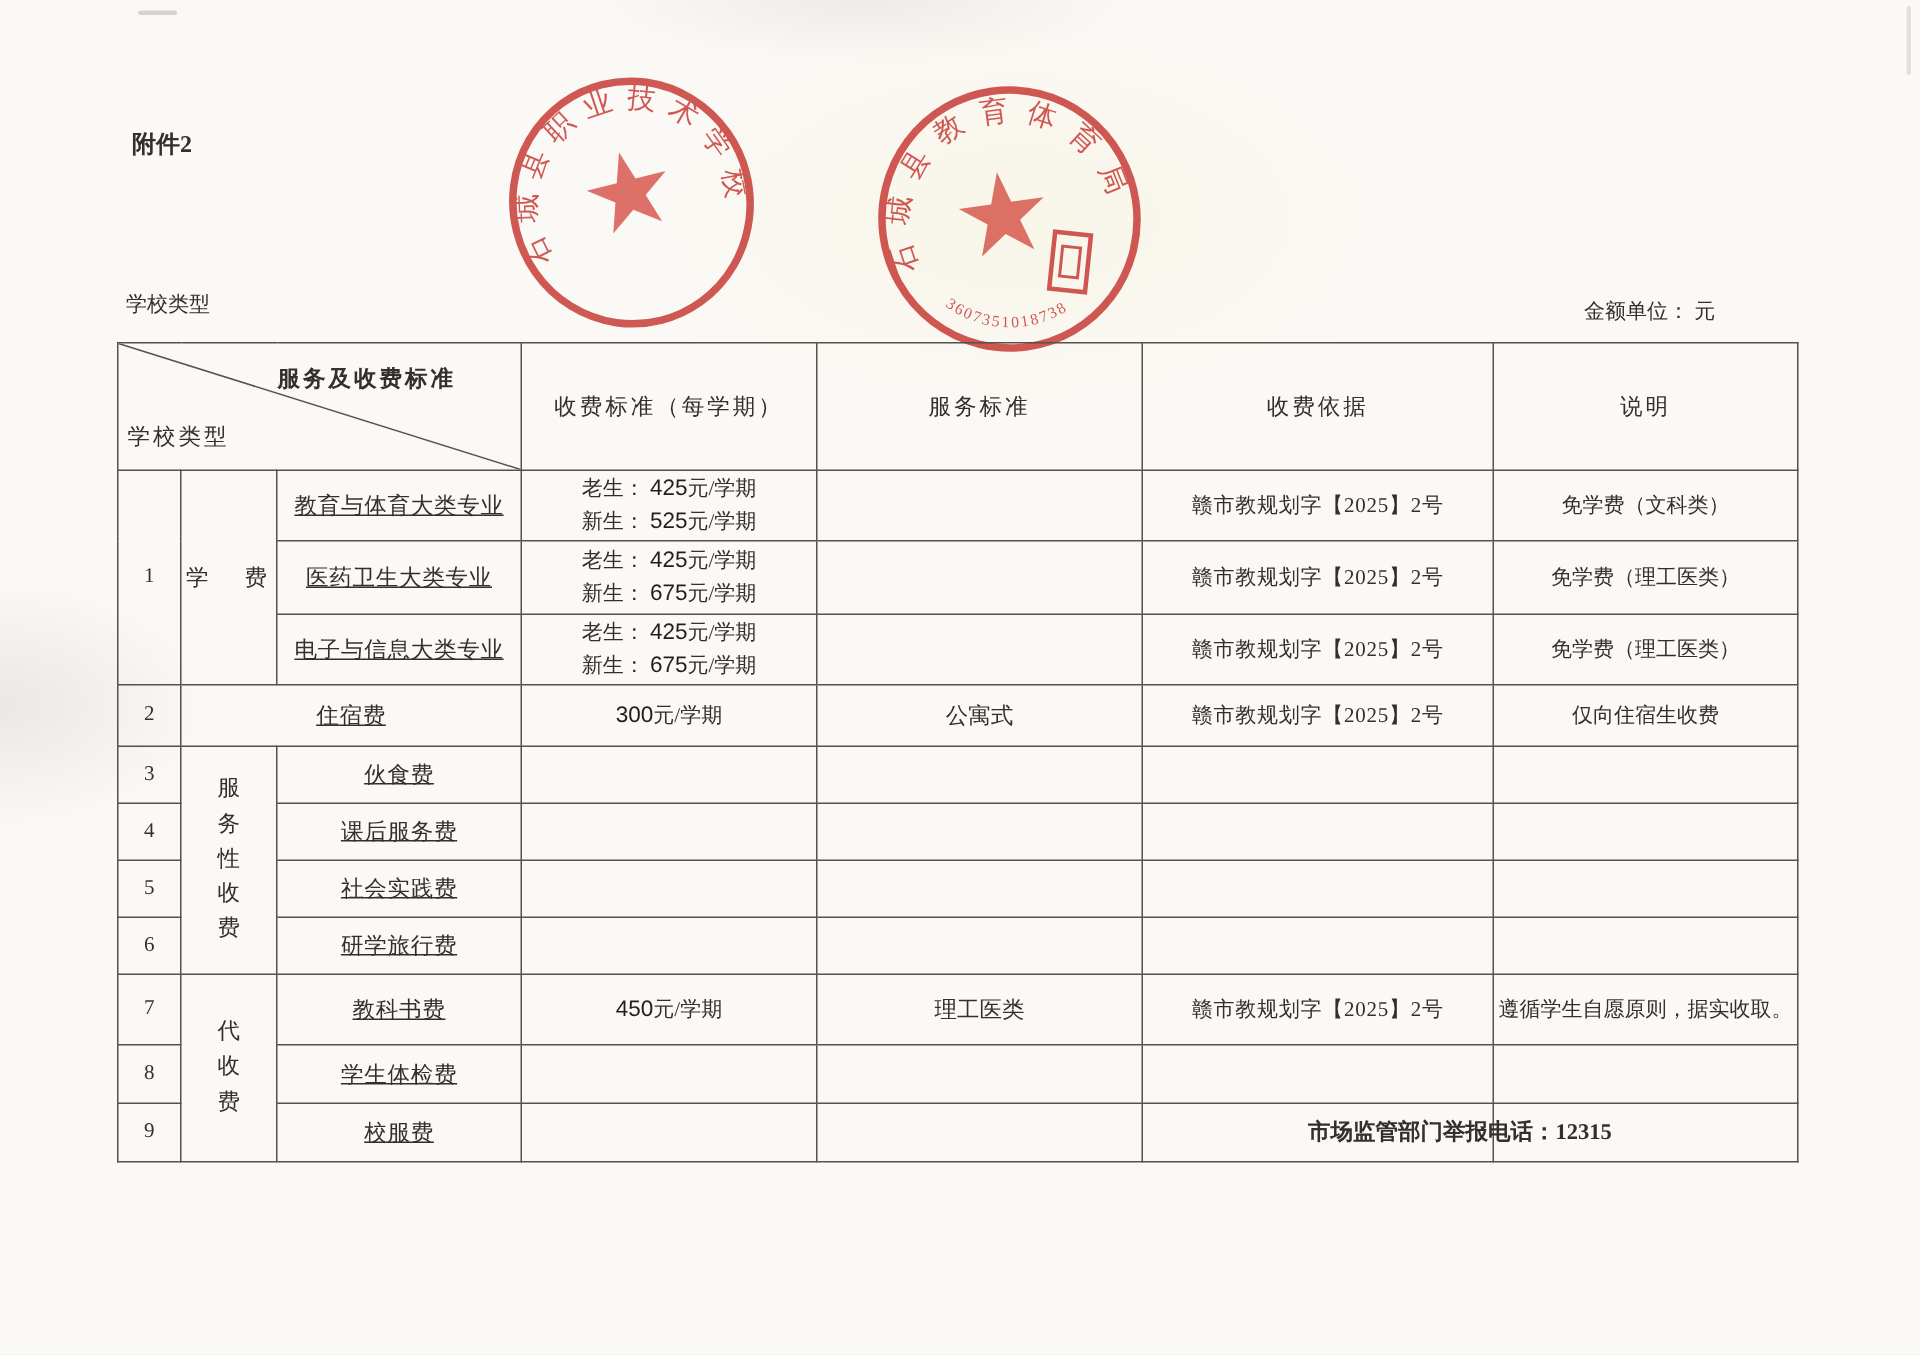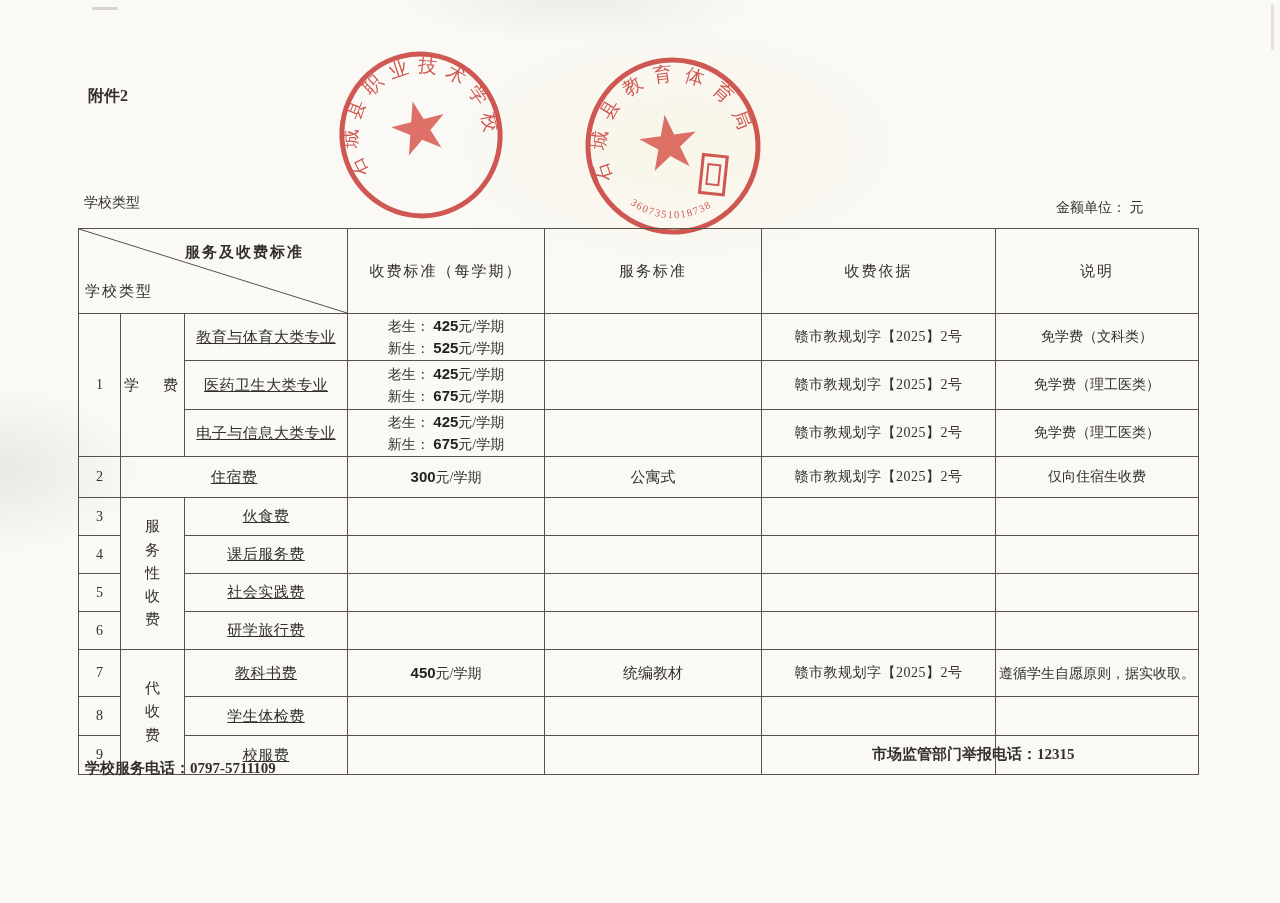--- a/index.html
+++ b/index.html
@@ -46,21 +46,21 @@
   .corner-bot  { position:absolute; bottom:12px; left:6px; font-size:15px; letter-spacing:2px; }
   .hdr { letter-spacing:2px; }
 
   .rownum { font-size:14px; }
   .spread-cat { text-align:left; padding-left:9px; letter-spacing:1.6em; white-space:nowrap; }
   .vcat div { width:17px; margin:0 auto; line-height:1.55; word-break:break-all; font-size:15px; }
 
   .item-cell { letter-spacing:0.5px;text-decoration:underline; }
   .fee-line  { line-height:21px; white-space:nowrap; }
   .fee-label, .fee-unit { font-size:14px;font-family:Liberation Serif, serif; }
-  .fee-amount { font-family:"Liberation Sans","DejaVu Sans",sans-serif; font-weight:700; font-size:15px; color:#211f1c; }
+  .fee-amount { font-family:"Liberation Sans","DejaVu Sans",sans-serif; font-weight:400; font-size:15px; color:#211f1c; }
   .basis-cell { font-size:14px; letter-spacing:0.5px; }
   .note-cell  { font-size:14px; }
   .note-left  { text-align:left; padding:2px 4px; line-height:19px; }
 
   .r-tuition1 td { height:44px; }
   .r-tuition2 td { height:46px; }
   .r-tuition3 td { height:42px; }
   .r-accom td    { height:38px; }
   .r-svc td      { height:35px; }
   .r-agency1 td  { height:44px; }
@@ -228,21 +228,21 @@
 
     <tr class="r-agency1">
       <td class="rownum">7</td>
       <td class="vcat" rowspan="3">
             <div>代收费</div>
           </td>
       <td class="item-cell">教科书费</td>
       <td>
         <div class="fee-line"><span class="fee-amount">450</span><span class="fee-unit">元/学期</span></div>
       </td>
-      <td>统编教材</td>
+      <td>理工医类</td>
       <td class="basis-cell">赣市教规划字【2025】2号</td>
       <td class="note-cell note-left">遵循学生自愿原则，据实收取。</td>
     </tr>
     <tr class="r-agency">
       <td class="rownum">8</td>
       <td class="item-cell">学生体检费</td>
       <td></td>
       <td></td>
       <td></td>
       <td></td>
@@ -252,17 +252,16 @@
       <td class="item-cell">校服费</td>
       <td></td>
       <td></td>
       <td></td>
       <td></td>
     </tr>
   </tbody>
     </table>
 
   <div class="footer-left">
-    <div>学校服务电话：0797-5711109</div>
   </div>
   <div class="footer-right">市场监管部门举报电话：12315</div>
 
 </div>
 
 </body></html>

